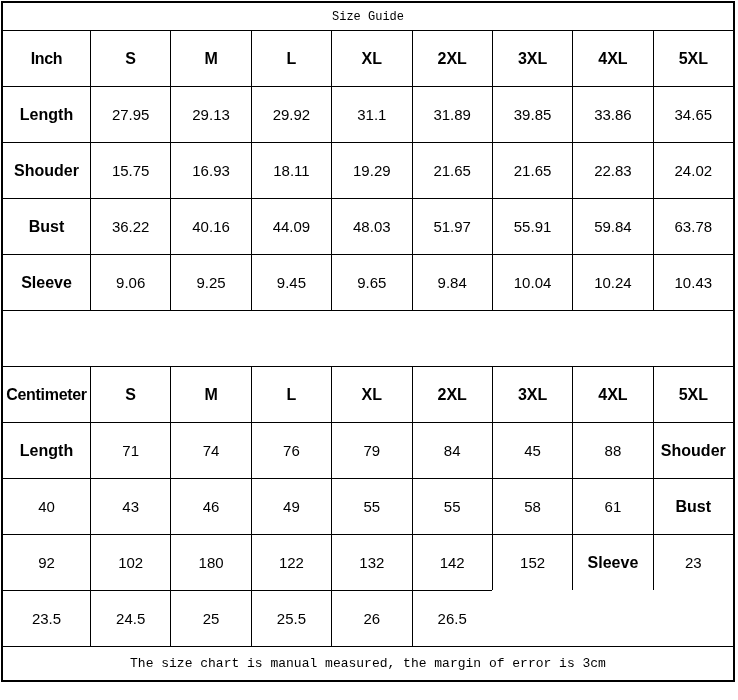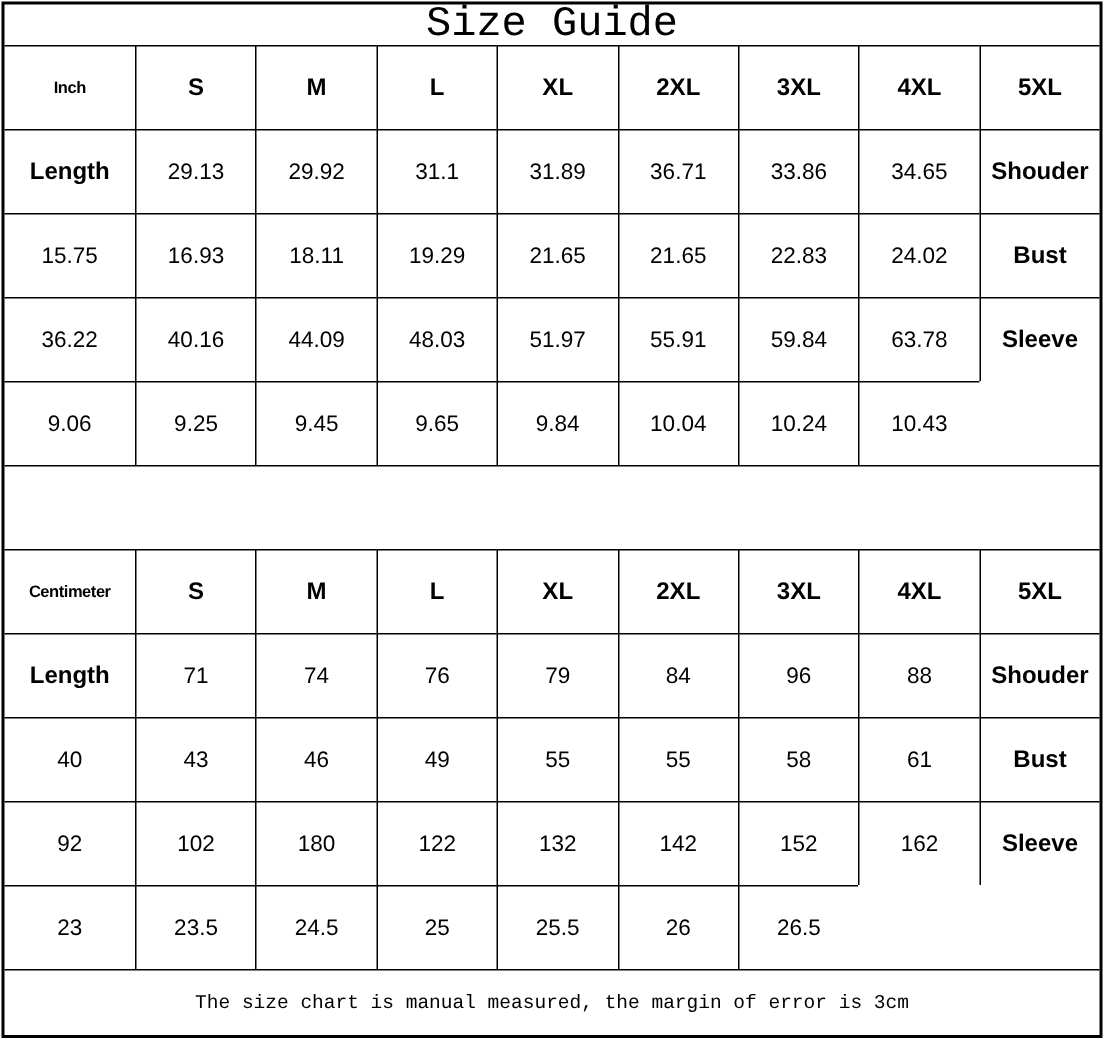--- a/index.html
+++ b/index.html
@@ -12,45 +12,45 @@
   .size-guide {
     width: 734px;
     margin: 1px auto 0 1px;
     border: 2px solid #000000;
     background: #ffffff;
   }
   .title-row {
     height: 27px;
     display: flex; align-items: center; justify-content: center;
     font-family: "Liberation Mono", "DejaVu Sans Mono", monospace;
-    font-size: 28px;
+    font-size: 12px;
     font-weight: normal;
   }
   .grid {
     display: grid;
     grid-template-columns: 87px repeat(8, 1fr);
   }
   .cell {
     height: 56px;
     border-top: 1px solid #000000;
     border-left: 1px solid #000000;
     display: flex; align-items: center; justify-content: center;
     font-size: 15px;
     overflow: hidden;
     white-space: nowrap;
   }
   .grid .cell:nth-child(9n+1) { border-left: none; }
   .cell.b { font-weight: bold; font-size: 16px; }
-  .cell.unit { font-size: 11px; letter-spacing: -0.3px; }
+  .cell.unit { font-size: 16px; letter-spacing: -0.3px; }
   .spacer-row {
     height: 56px;
     border-top: 1px solid #000000;
   }
   .footer-row {
-    height: 44px;
+    height: 34px;
     border-top: 1px solid #000000;
     display: flex; align-items: center; justify-content: center;
     font-family: "Liberation Mono", "DejaVu Sans Mono", monospace;
     font-size: 13px;
   }
 </style>
 </head>
 <body>
 
 <div class="size-guide">
@@ -62,25 +62,26 @@
     <div class="cell b">S</div>
     <div class="cell b">M</div>
     <div class="cell b">L</div>
     <div class="cell b">XL</div>
     <div class="cell b">2XL</div>
     <div class="cell b">3XL</div>
     <div class="cell b">4XL</div>
     <div class="cell b">5XL</div>
 
     <div class="cell b">Length</div>
+    <div class="cell">27.95</div>
     <div class="cell">29.13</div>
     <div class="cell">29.92</div>
     <div class="cell">31.1</div>
     <div class="cell">31.89</div>
-    <div class="cell">36.71</div>
+    <div class="cell">39.85</div>
     <div class="cell">33.86</div>
     <div class="cell">34.65</div>
 
     <div class="cell b">Shouder</div>
     <div class="cell">15.75</div>
     <div class="cell">16.93</div>
     <div class="cell">18.11</div>
     <div class="cell">19.29</div>
     <div class="cell">21.65</div>
     <div class="cell">21.65</div>
@@ -120,42 +121,41 @@
     <div class="cell b">3XL</div>
     <div class="cell b">4XL</div>
     <div class="cell b">5XL</div>
 
     <div class="cell b">Length</div>
     <div class="cell">71</div>
     <div class="cell">74</div>
     <div class="cell">76</div>
     <div class="cell">79</div>
     <div class="cell">84</div>
-    <div class="cell">96</div>
+    <div class="cell">45</div>
     <div class="cell">88</div>
 
     <div class="cell b">Shouder</div>
     <div class="cell">40</div>
     <div class="cell">43</div>
     <div class="cell">46</div>
     <div class="cell">49</div>
     <div class="cell">55</div>
     <div class="cell">55</div>
     <div class="cell">58</div>
     <div class="cell">61</div>
 
     <div class="cell b">Bust</div>
     <div class="cell">92</div>
     <div class="cell">102</div>
     <div class="cell">180</div>
     <div class="cell">122</div>
     <div class="cell">132</div>
     <div class="cell">142</div>
     <div class="cell">152</div>
-    <div class="cell">162</div>
 
     <div class="cell b">Sleeve</div>
     <div class="cell">23</div>
     <div class="cell">23.5</div>
     <div class="cell">24.5</div>
     <div class="cell">25</div>
     <div class="cell">25.5</div>
     <div class="cell">26</div>
     <div class="cell">26.5</div>
   </div>

